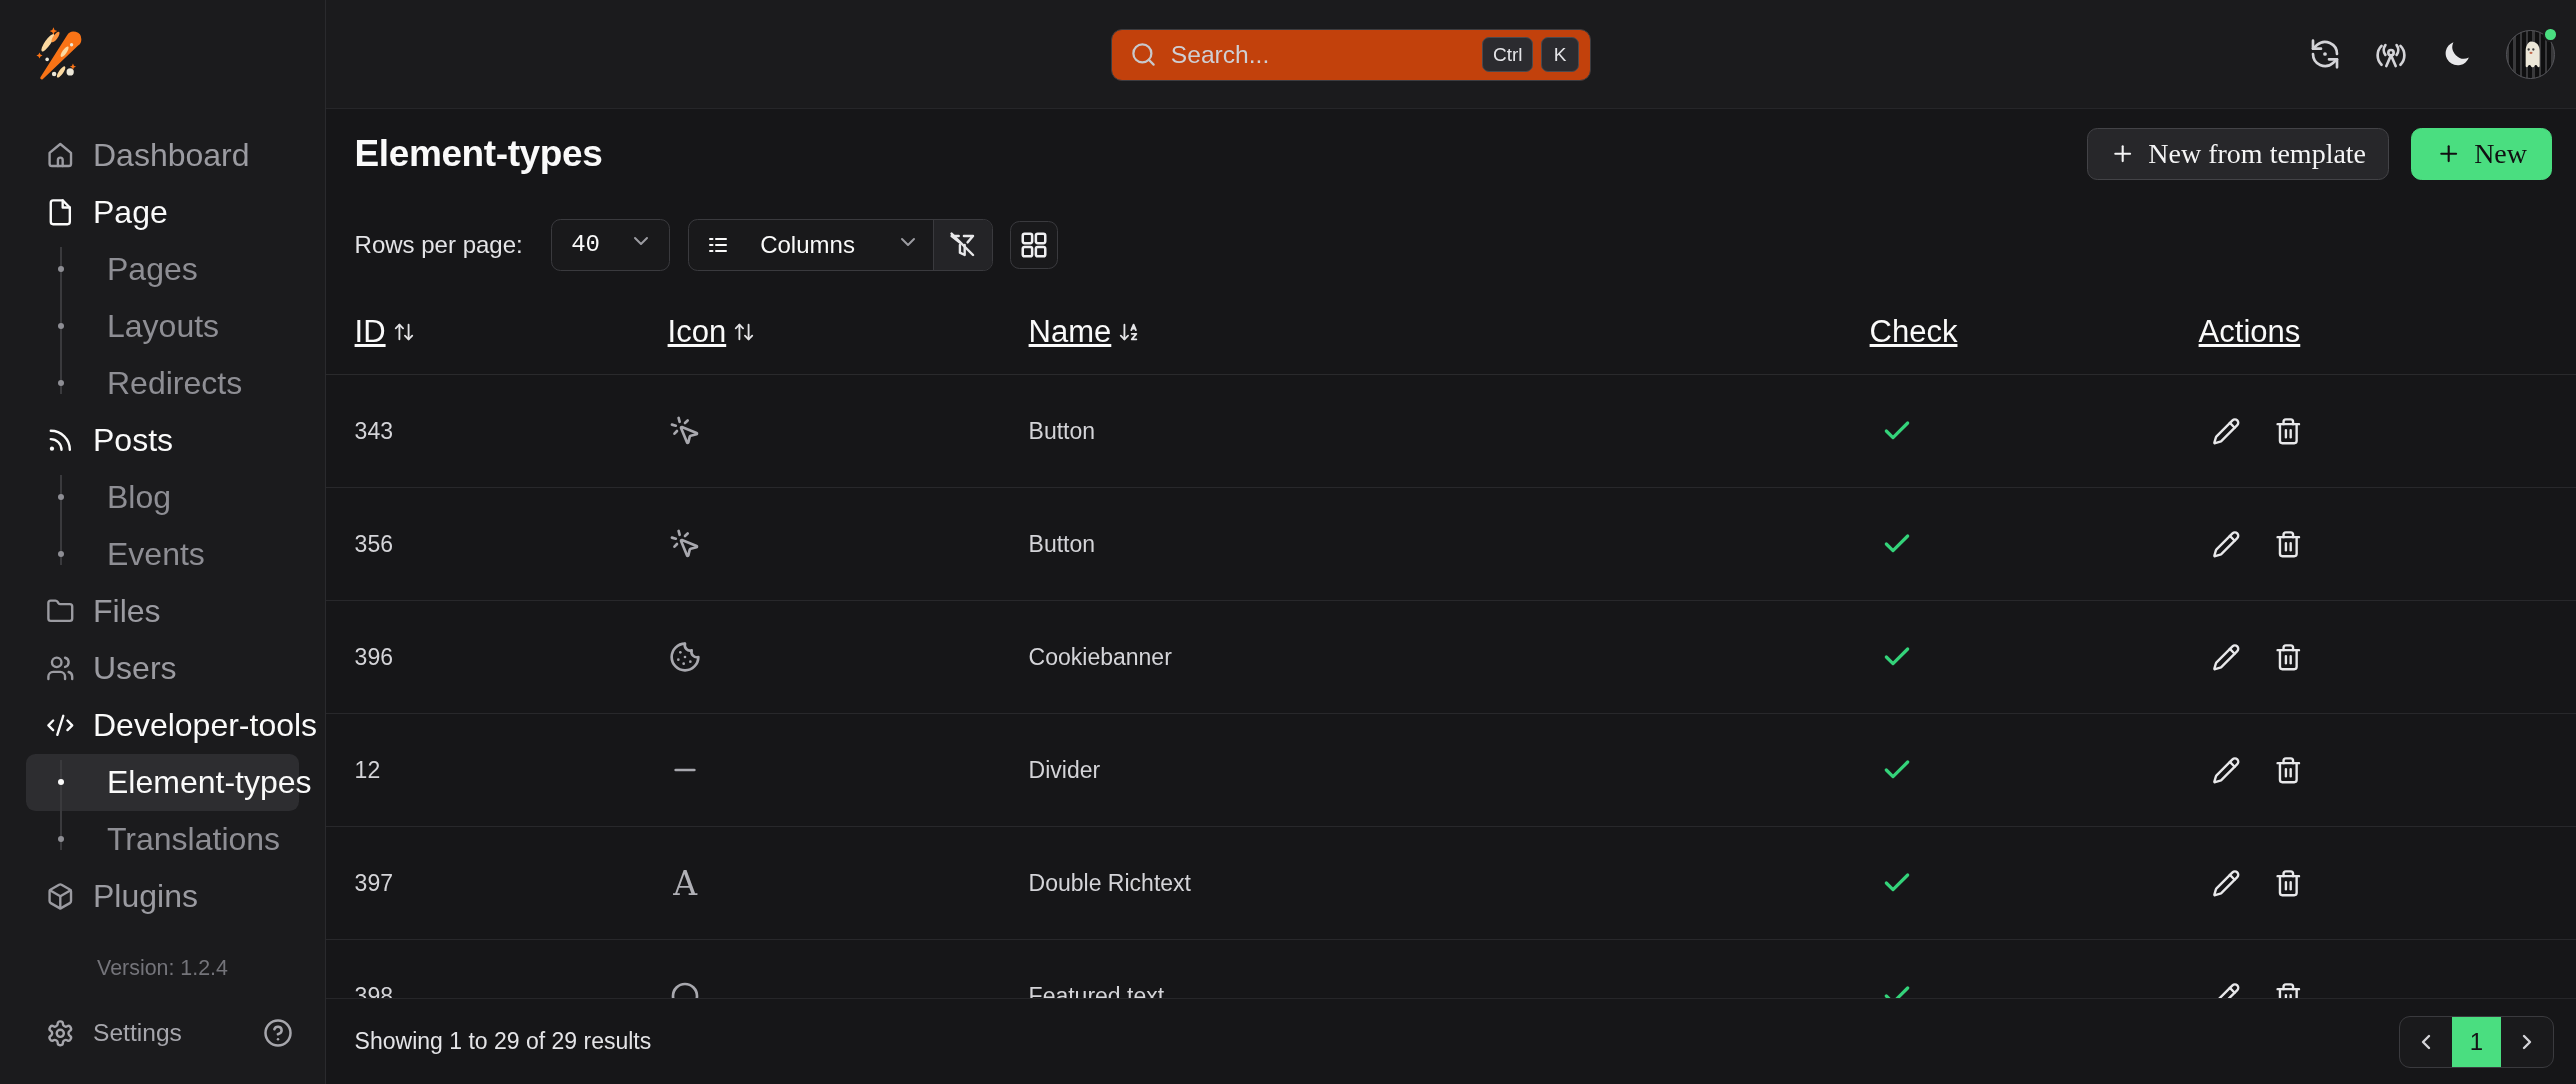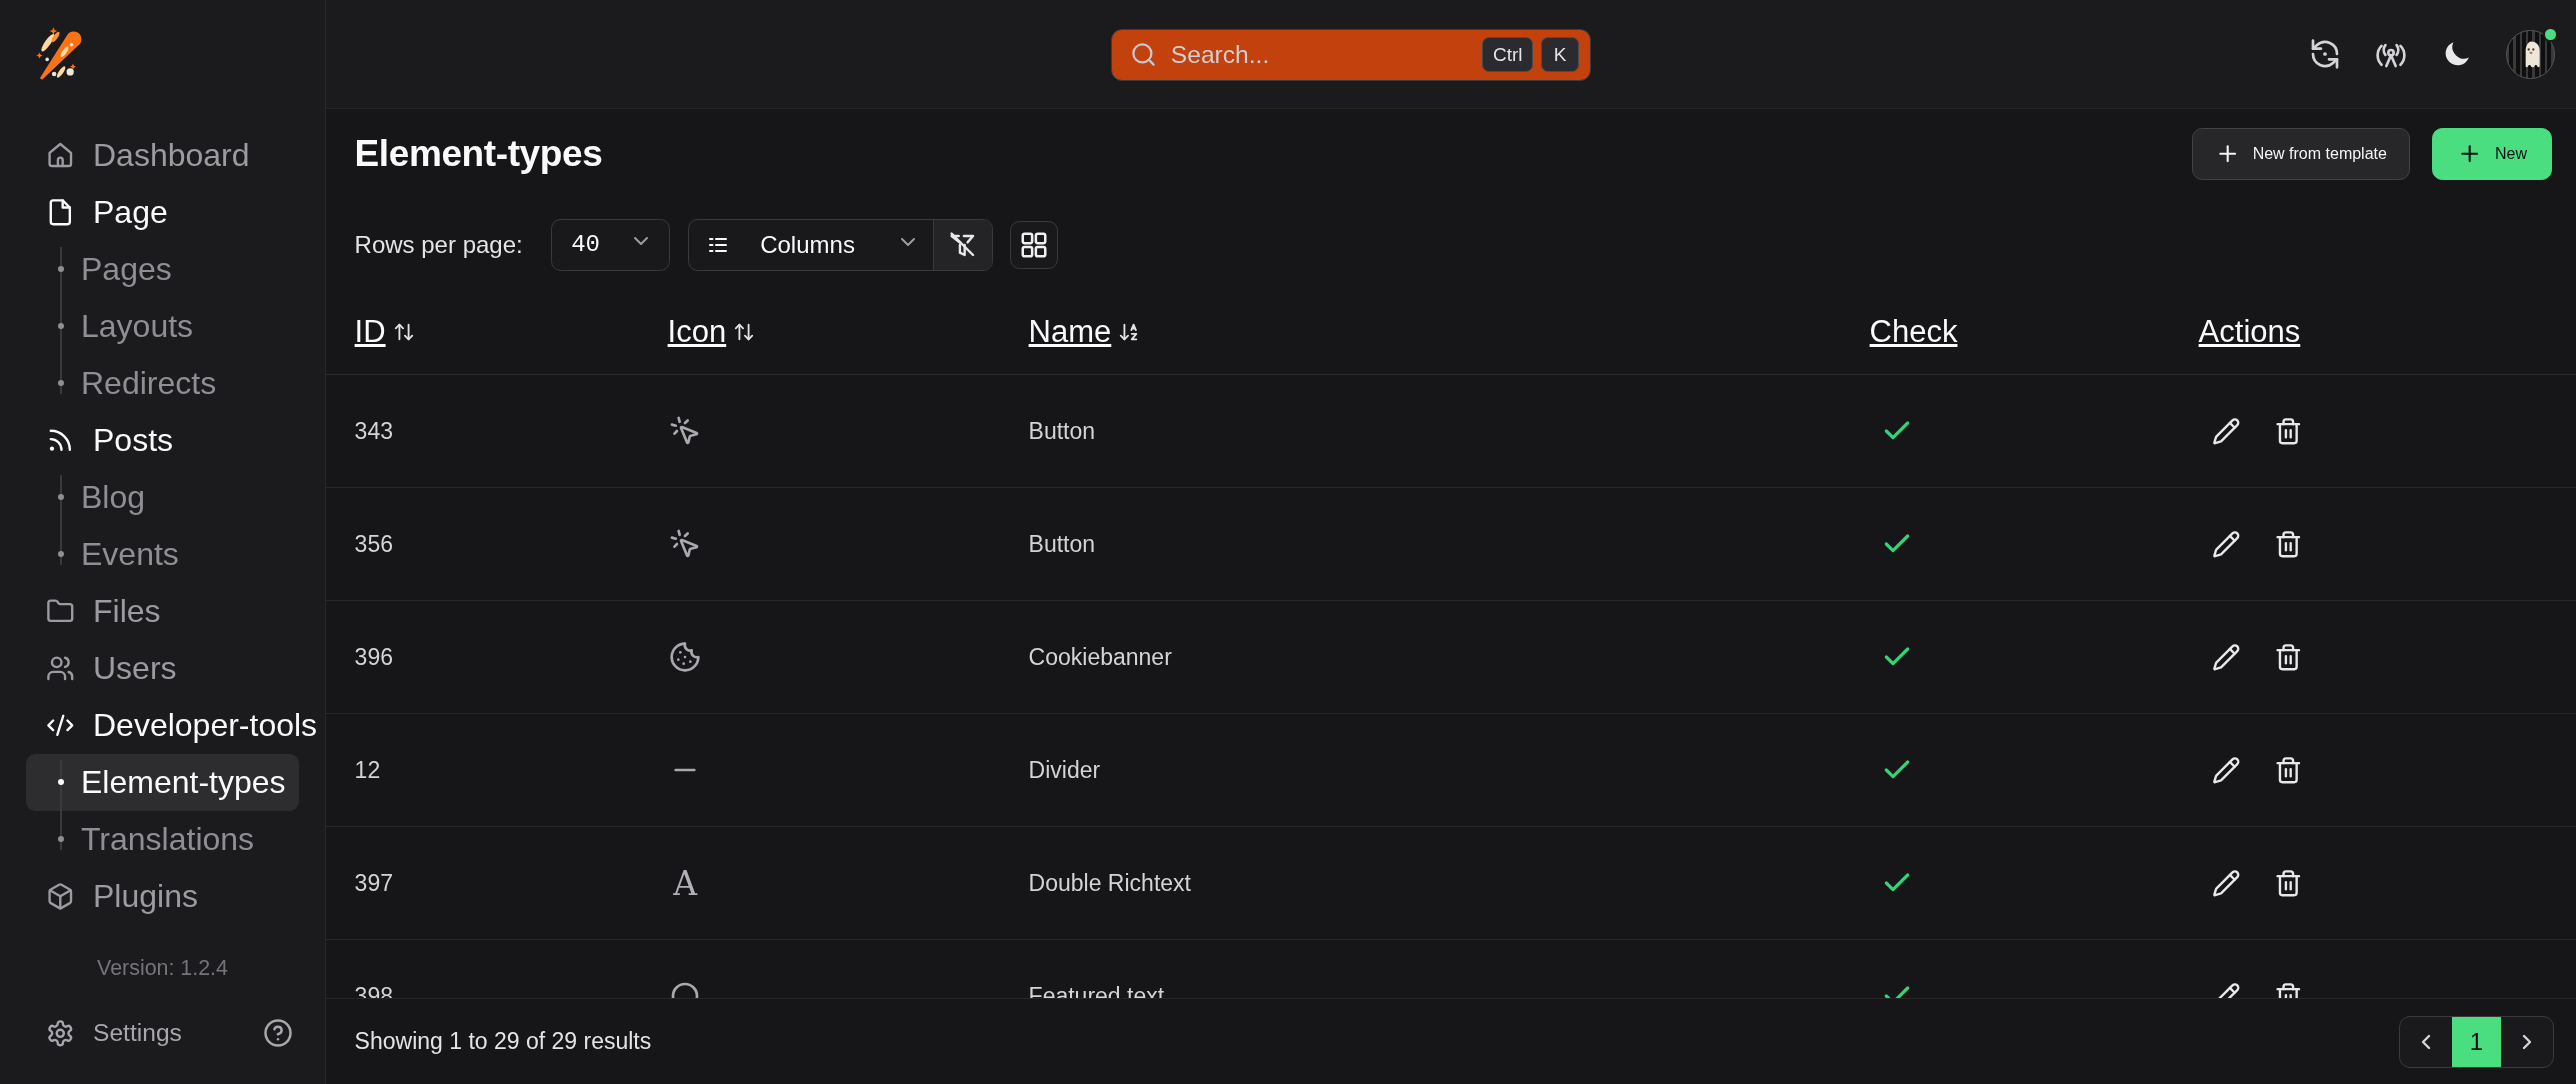--- a/index.html
+++ b/index.html
@@ -26,21 +26,21 @@
     padding-left:19px; cursor:pointer;
     font-size:32px; color:#9b9ba1;
   }
   .nav-item.bright { color:#fafafa; font-weight:500; }
   .nav-item.selected { background:#2d2d30; color:#fafafa; font-weight:500; }
   .nav-icon { width:30px; height:30px; display:flex; align-items:center; justify-content:center; flex-shrink:0; }
   .nav-icon svg { width:28.6px; height:28.6px; }
   .nav-item .nav-label { margin-left:18px; white-space:nowrap; }
   .nav-item.child { color:#8e8e94; }
   .nav-item.child.selected { color:#fafafa; }
-  .nav-item.child .nav-label { margin-left:36px; }
+  .nav-item.child .nav-label { margin-left:62px; }
   .tree-line, .tree-dot { display:none; }
   .nav-item.child .tree-line {
     display:block; position:absolute; left:34px; top:0; bottom:0; width:1.6px; background:#3a3a3d;
   }
   .nav-item.child-first .tree-line { top:6.3px; }
   .nav-item.child-last .tree-line { bottom:calc(50% - 11px); }
   .nav-item.child .tree-dot {
     display:block; position:absolute; left:32px; top:50%; margin-top:-3.2px;
     width:6.3px; height:6.3px; border-radius:50%; background:#8e8e94;
   }
@@ -92,21 +92,21 @@
   }
 
   .page-head {
     height:90px; min-height:90px; display:flex; align-items:center;
     padding:0 24px 0 28.6px;
   }
   .page-title { font-size:37px; font-weight:700; color:#fafafa; letter-spacing:-0.4px; }
   .head-actions { margin-left:auto; display:flex; align-items:center; gap:22px; }
   .btn {
     height:52px; border-radius:10.3px; display:flex; align-items:center;
-    font-size:16px; cursor:pointer; white-space:nowrap;
+    font-size:28px; cursor:pointer; white-space:nowrap;font-family:Liberation Serif, serif;
   }
   .btn svg { width:25.4px; height:25.4px; }
   .btn-secondary {
     background:#27272a; border:0.8px solid #434347; color:#f4f4f5; padding:0 22px; gap:12.7px;
   }
   .btn-primary {
     background:#4ade80; border:0.8px solid #4ade80; color:#101012; padding:0 24px; gap:12.7px; font-weight:500;
   }
 
   .controls {

